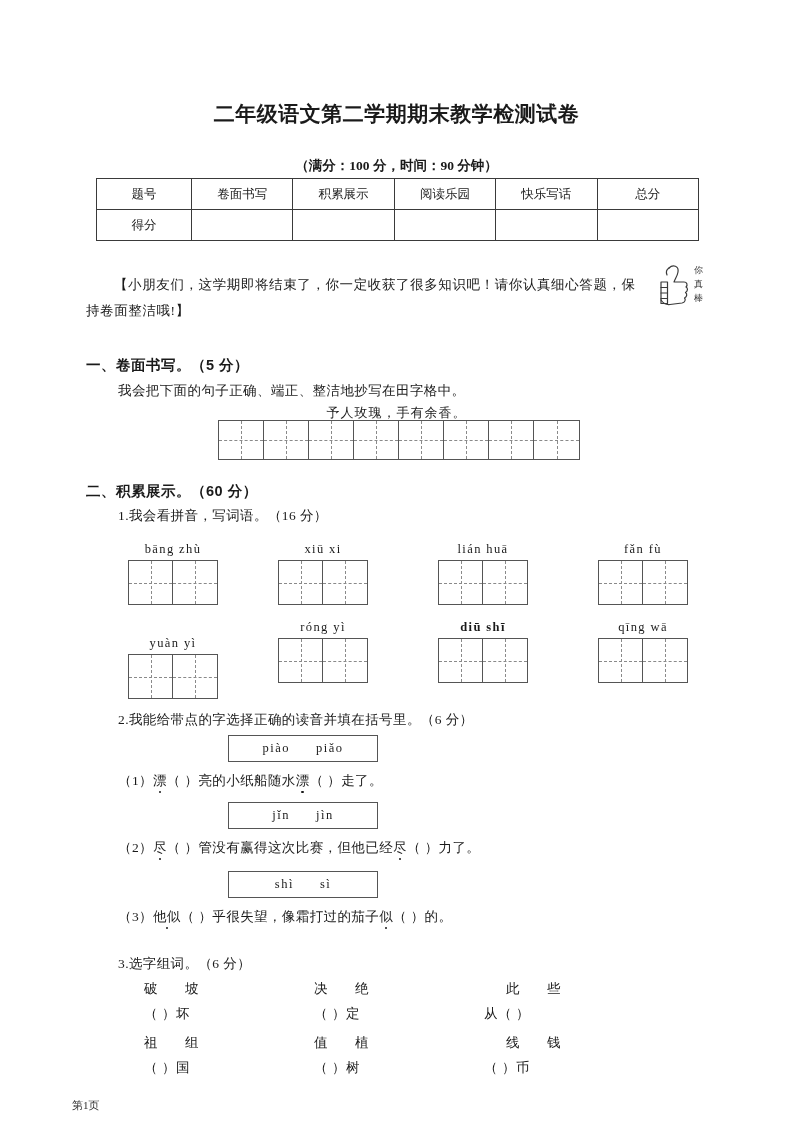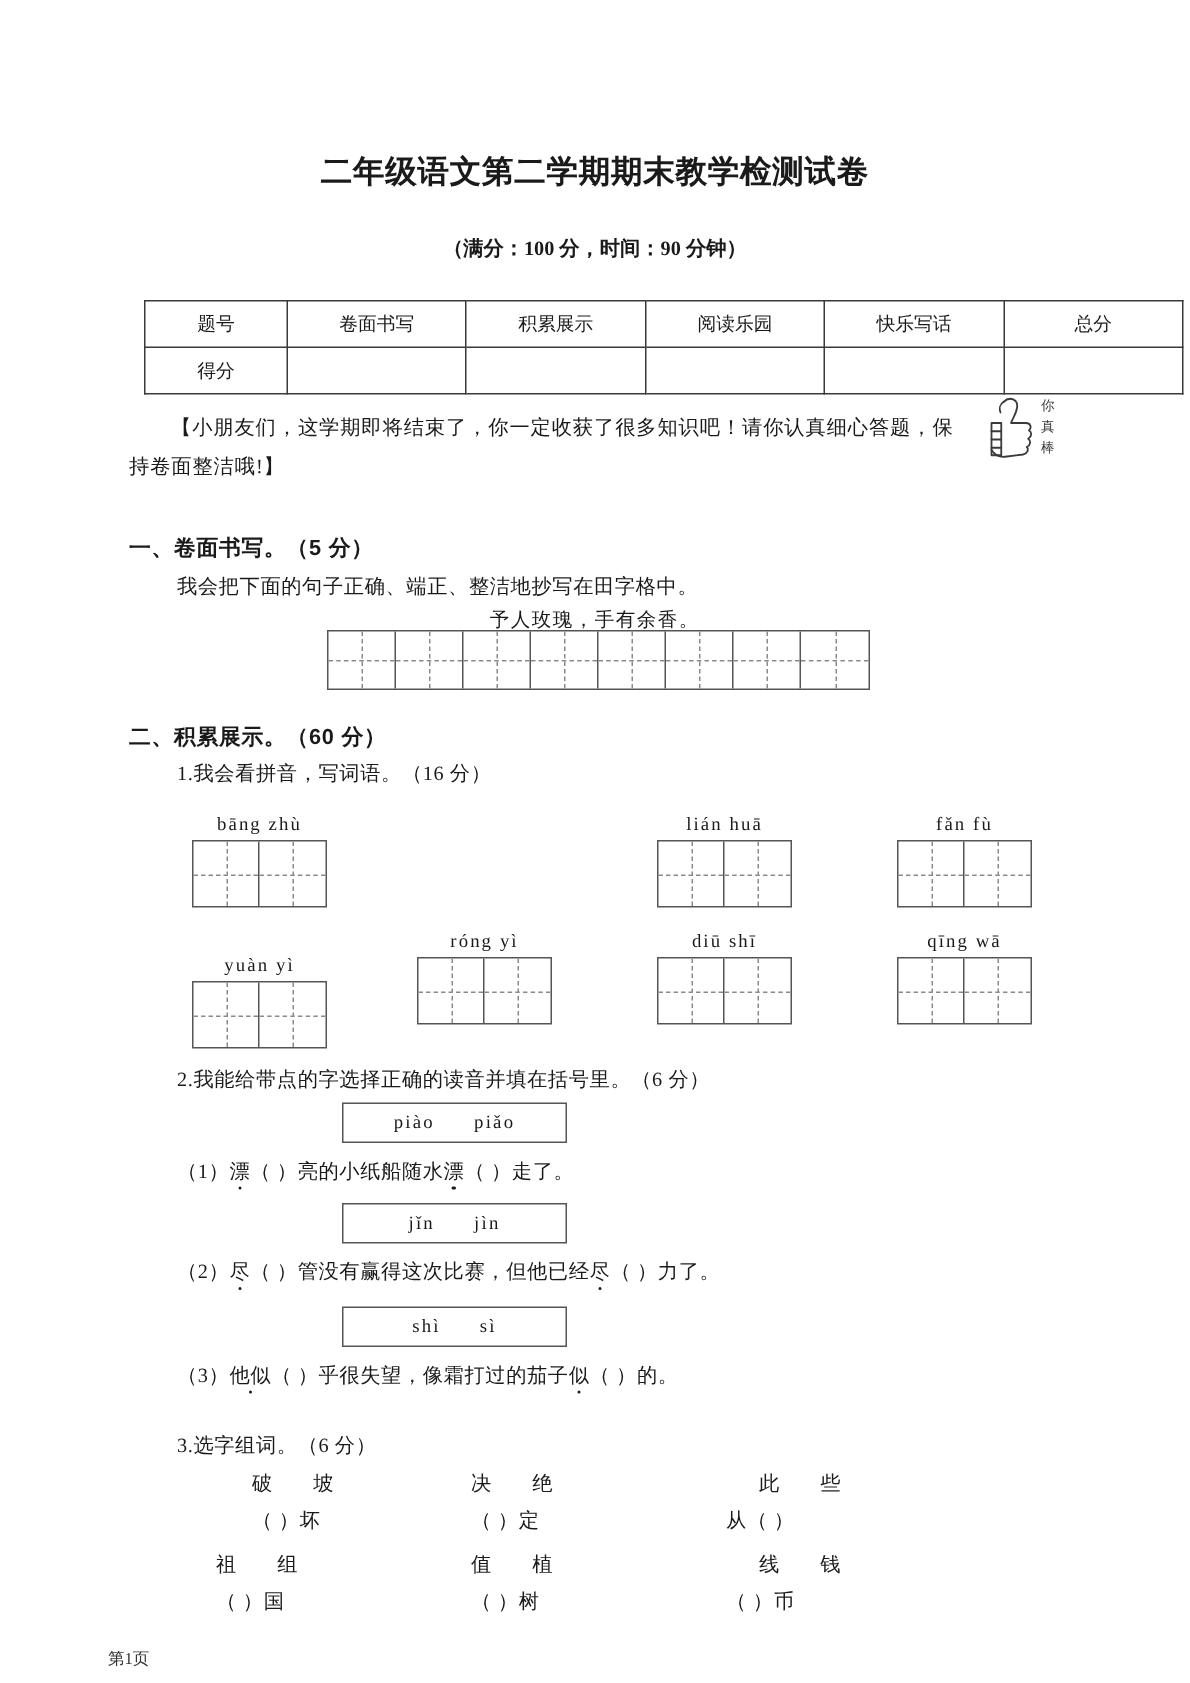--- a/index.html
+++ b/index.html
@@ -41,22 +41,22 @@
     width: 793px;
     text-align: center;
     font-size: 13.5px;
     font-weight: bold;
     font-family: "Liberation Serif", "DejaVu Serif", serif;
   }
 
   
   .score-table {
     position: absolute;
-    left: 96px; top: 200px;
-    width: 693px;
+    left: 96px; top: 178px;
+    width: 603px;
     border-collapse: collapse;
     table-layout: fixed;
   }
   .score-table td {
     border: 1px solid #3a3a3a;
     height: 28px;
     text-align: center;
     vertical-align: middle;
     font-size: 12.5px;
     font-family: "Liberation Serif", "DejaVu Serif", serif;
@@ -254,20 +254,27 @@
   <div class="sec-head" style="left:86px; top:482px;">二、积累展示。（60 分）</div>
   <div class="sub-q" style="left:118px; top:507px;">1.我会看拼音，写词语。（16 分）</div>
 
   <div class="py-item" style="left:128px; top:542px;">
     <div class="py-text">bāng zhù</div>
     <div class="tzg" style="width:90px; height:45px;">
       <div class="cell" style="width:45px;"></div>
       <div class="cell" style="width:45px;"></div>
     </div>
   </div>
+  <div class="py-item" style="left:278px; top:542px;">
+    <div class="py-text">xiū  xi</div>
+    <div class="tzg" style="width:90px; height:45px;">
+      <div class="cell" style="width:45px;"></div>
+      <div class="cell" style="width:45px;"></div>
+    </div>
+  </div>
   <div class="py-item" style="left:438px; top:542px;">
     <div class="py-text">lián huā</div>
     <div class="tzg" style="width:90px; height:45px;">
       <div class="cell" style="width:45px;"></div>
       <div class="cell" style="width:45px;"></div>
     </div>
   </div>
   <div class="py-item" style="left:598px; top:542px;">
     <div class="py-text">fǎn  fù</div>
     <div class="tzg" style="width:90px; height:45px;">
@@ -283,21 +290,21 @@
       <div class="cell" style="width:45px;"></div>
     </div>
   </div>
   <div class="py-item" style="left:278px; top:620px;">
     <div class="py-text">róng yì</div>
     <div class="tzg" style="width:90px; height:45px;">
       <div class="cell" style="width:45px;"></div>
       <div class="cell" style="width:45px;"></div>
     </div>
   </div>
-  <div class="py-item" style="left:438px; top:620px;">
+  <div class="py-item" style="left:438px; top:620px;font-weight:bold;">
     <div class="py-text">diū shī</div>
     <div class="tzg" style="width:90px; height:45px;">
       <div class="cell" style="width:45px;"></div>
       <div class="cell" style="width:45px;"></div>
     </div>
   </div>
   <div class="py-item" style="left:598px; top:620px;">
     <div class="py-text">qīng wā</div>
     <div class="tzg" style="width:90px; height:45px;">
       <div class="cell" style="width:45px;"></div>
@@ -323,21 +330,21 @@
 
   <div class="choice-box" style="left:228px; top:871px; width:150px;">
     <span>shì</span><span class="sep"></span><span>sì</span>
   </div>
   <div class="body-line" style="left:118px; top:908px;">
     <span>（3）</span><span class="dotted">他似</span><span>（        ）乎很失望，像霜打过的茄子</span><span class="dotted">似</span><span>（        ）的。</span>
   </div>
 
   <div class="sub-q" style="left:118px; top:955px;">3.选字组词。（6 分）</div>
 
-  <div class="cc-col" style="left:144px; top:980px;margin-left:24px;">
+  <div class="cc-col" style="left:144px; top:980px;">
     <div class="cc-chars">破  坡</div>
     <div class="cc-slot">（        ）坏</div>
   </div>
   <div class="cc-col" style="left:314px; top:980px;">
     <div class="cc-chars">决  绝</div>
     <div class="cc-slot">（        ）定</div>
   </div>
   <div class="cc-col" style="left:484px; top:980px;">
     <div class="cc-chars" style="margin-left:22px;">此  些</div>
     <div class="cc-slot">从（        ）</div>

